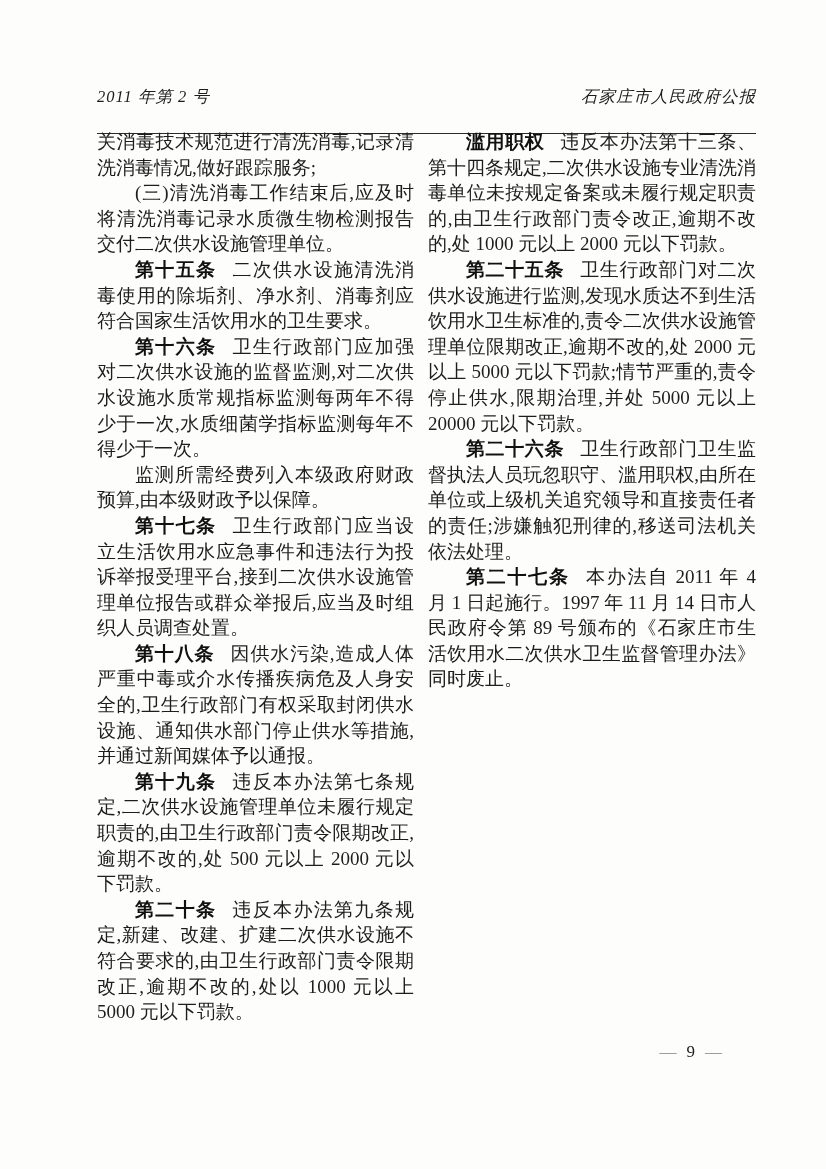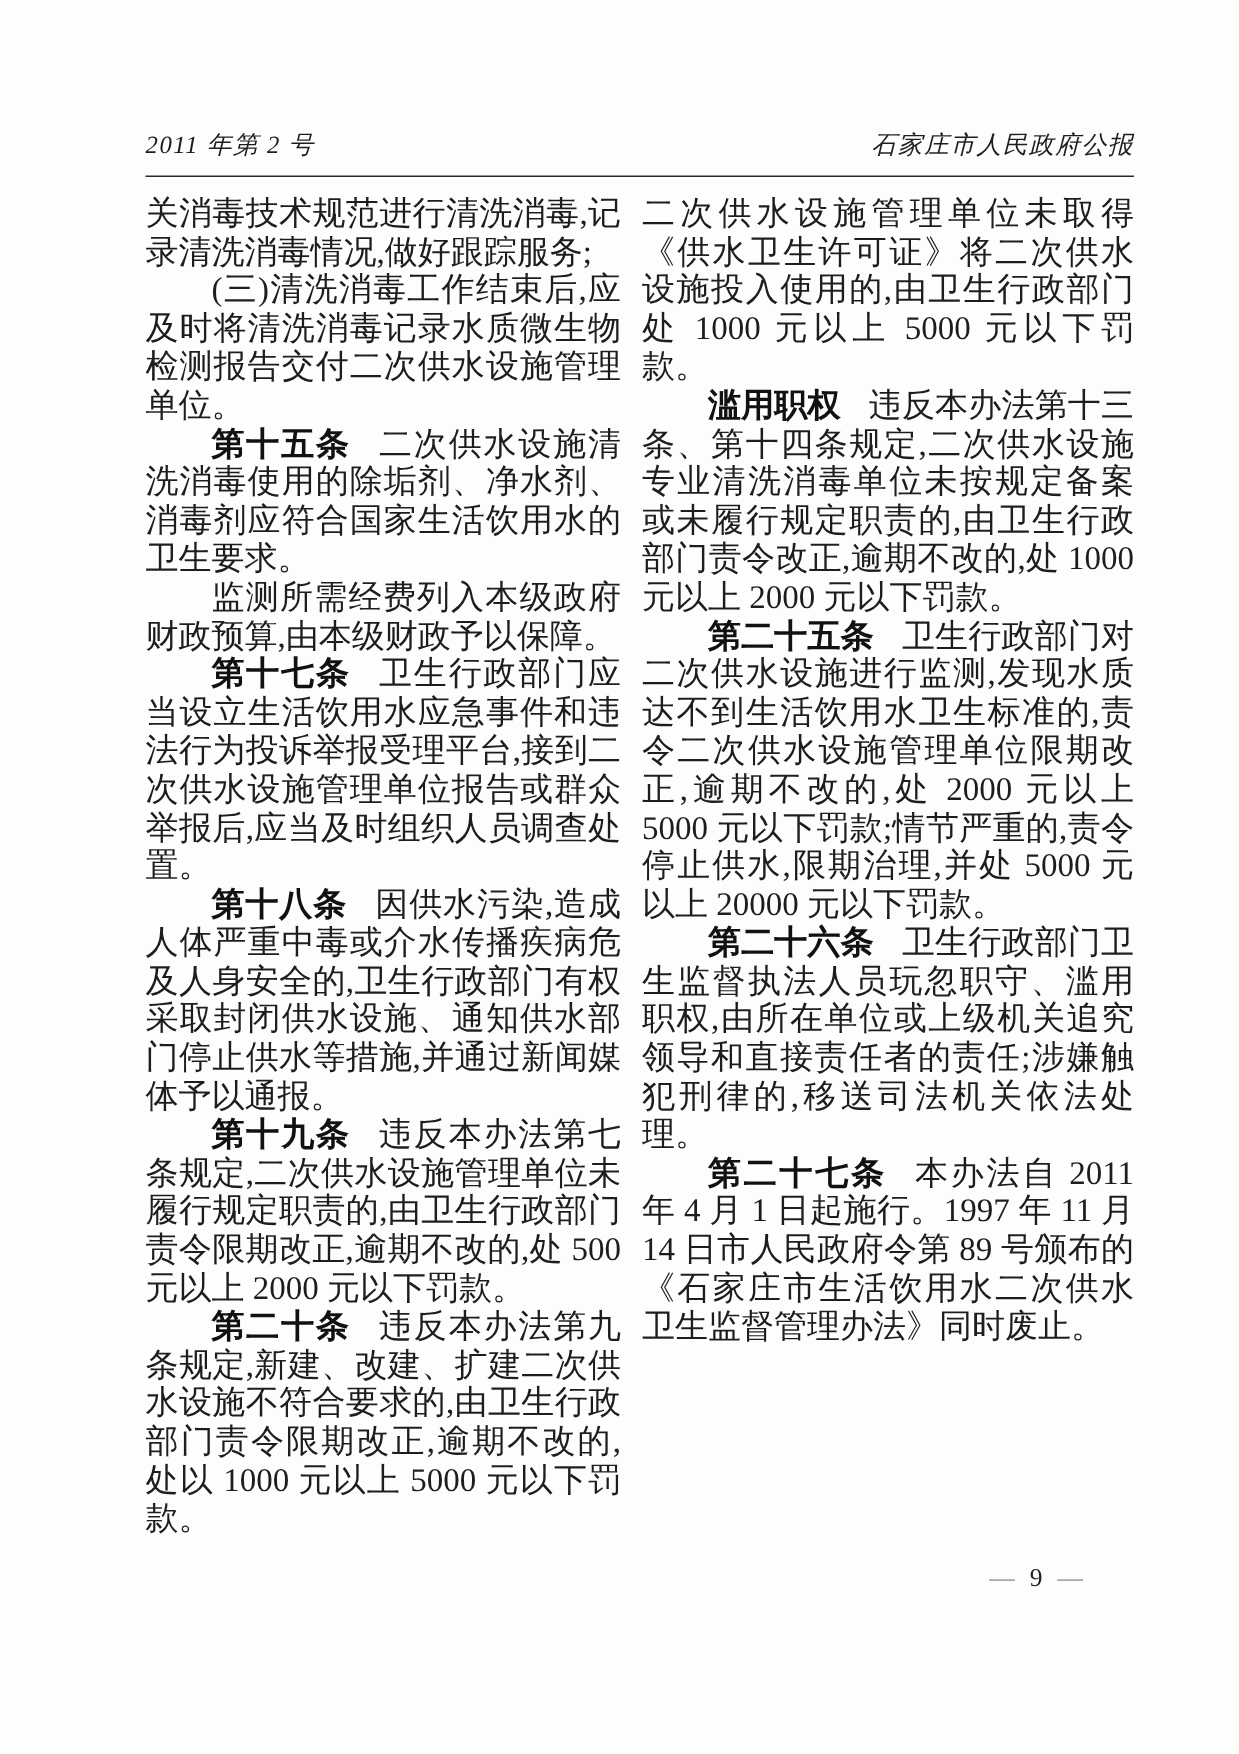--- a/index.html
+++ b/index.html
@@ -20,27 +20,27 @@
     position: absolute;
     left: 97px;
     right: 70px;
     top: 86px;
     display: flex;
     justify-content: space-between;
     align-items: flex-end;
     font-size: 16.5px;
     font-style: italic;
     letter-spacing: 1px;
-    padding-bottom: 9px;
+    padding-bottom: 25px;
     border-bottom: 1.6px solid #2b2b2b;
   }
   .col {
     position: absolute;
     top: 129px;
-    font-size: 22px;
+    font-size: 19px;
     line-height: 25.6px;
     text-align: justify;
     text-justify: inter-character;
   }
   .col-left  { left: 97px;  width: 317px; }
   .col-right { left: 428px; width: 328px; }
   .para {
     margin: 0;
     text-indent: 2em;
   }
@@ -71,29 +71,29 @@
 
   <div class="header">
     <span>2011 年第 2 号</span>
     <span>石家庄市人民政府公报</span>
   </div>
 
   <div class="col col-left">
       <p class="para no-indent"><span>关消毒技术规范进行清洗消毒,记录清洗消毒情况,做好跟踪服务;</span></p>
       <p class="para"><span>(三)清洗消毒工作结束后,应及时将清洗消毒记录水质微生物检测报告交付二次供水设施管理单位。</span></p>
       <p class="para"><span class="art-head">第十五条</span><span>二次供水设施清洗消毒使用的除垢剂、净水剂、消毒剂应符合国家生活饮用水的卫生要求。</span></p>
+      <p class="para"><span class="art-head">第十六条</span><span>卫生行政部门应加强对二次供水设施的监督监测,对二次供水设施水质常规指标监测每两年不得少于一次,水质细菌学指标监测每年不得少于一次。</span></p>
       <p class="para"><span>监测所需经费列入本级政府财政预算,由本级财政予以保障。</span></p>
       <p class="para"><span class="art-head">第十七条</span><span>卫生行政部门应当设立生活饮用水应急事件和违法行为投诉举报受理平台,接到二次供水设施管理单位报告或群众举报后,应当及时组织人员调查处置。</span></p>
       <p class="para"><span class="art-head">第十八条</span><span>因供水污染,造成人体严重中毒或介水传播疾病危及人身安全的,卫生行政部门有权采取封闭供水设施、通知供水部门停止供水等措施,并通过新闻媒体予以通报。</span></p>
       <p class="para"><span class="art-head">第十九条</span><span>违反本办法第七条规定,二次供水设施管理单位未履行规定职责的,由卫生行政部门责令限期改正,逾期不改的,处 500 元以上 2000 元以下罚款。</span></p>
       <p class="para"><span class="art-head">第二十条</span><span>违反本办法第九条规定,新建、改建、扩建二次供水设施不符合要求的,由卫生行政部门责令限期改正,逾期不改的,处以 1000 元以上 5000 元以下罚款。</span></p>
     </div>
 
   <div class="col col-right">
-      <p class="para no-indent"><span>二次供水设施管理单位未取得《供水卫生许可证》将二次供水设施投入使用的,由卫生行政部门处 1000 元以上 5000 元以下罚款。</span></p>
       <p class="para"><span class="art-head">滥用职权</span><span>违反本办法第十三条、第十四条规定,二次供水设施专业清洗消毒单位未按规定备案或未履行规定职责的,由卫生行政部门责令改正,逾期不改的,处 1000 元以上 2000 元以下罚款。</span></p>
       <p class="para"><span class="art-head">第二十五条</span><span>卫生行政部门对二次供水设施进行监测,发现水质达不到生活饮用水卫生标准的,责令二次供水设施管理单位限期改正,逾期不改的,处 2000 元以上 5000 元以下罚款;情节严重的,责令停止供水,限期治理,并处 5000 元以上 20000 元以下罚款。</span></p>
       <p class="para"><span class="art-head">第二十六条</span><span>卫生行政部门卫生监督执法人员玩忽职守、滥用职权,由所在单位或上级机关追究领导和直接责任者的责任;涉嫌触犯刑律的,移送司法机关依法处理。</span></p>
       <p class="para"><span class="art-head">第二十七条</span><span>本办法自 2011 年 4 月 1 日起施行。1997 年 11 月 14 日市人民政府令第 89 号颁布的《石家庄市生活饮用水二次供水卫生监督管理办法》同时废止。</span></p>
     </div>
 
   <div class="footer">
     <span class="dash">—</span>
     <span class="pagenum">9</span>
     <span class="dash">—</span>

